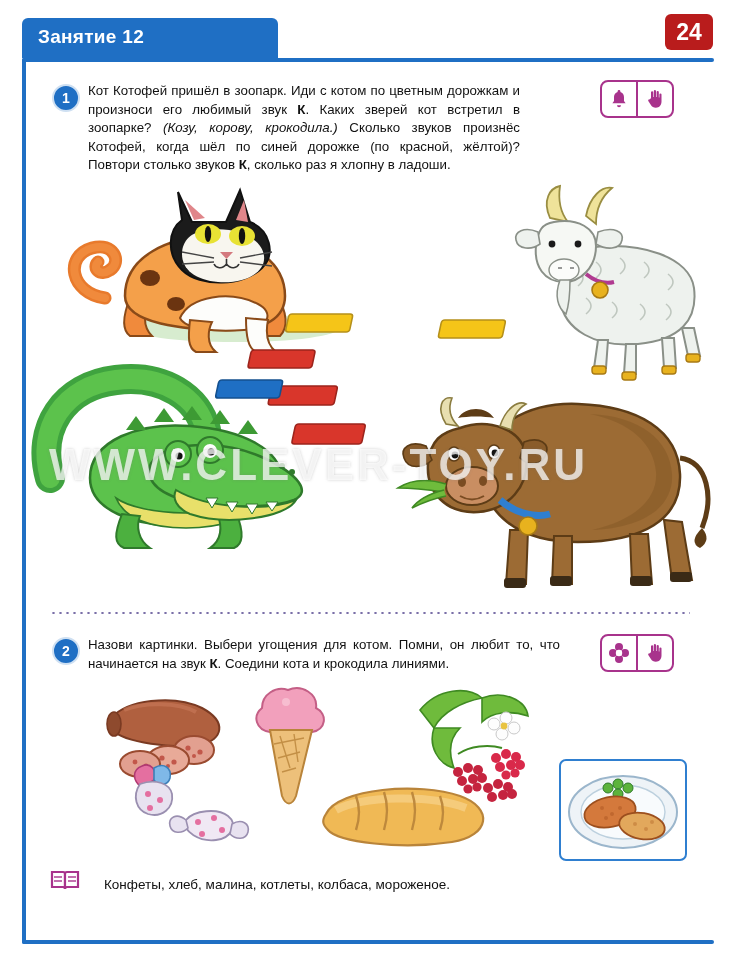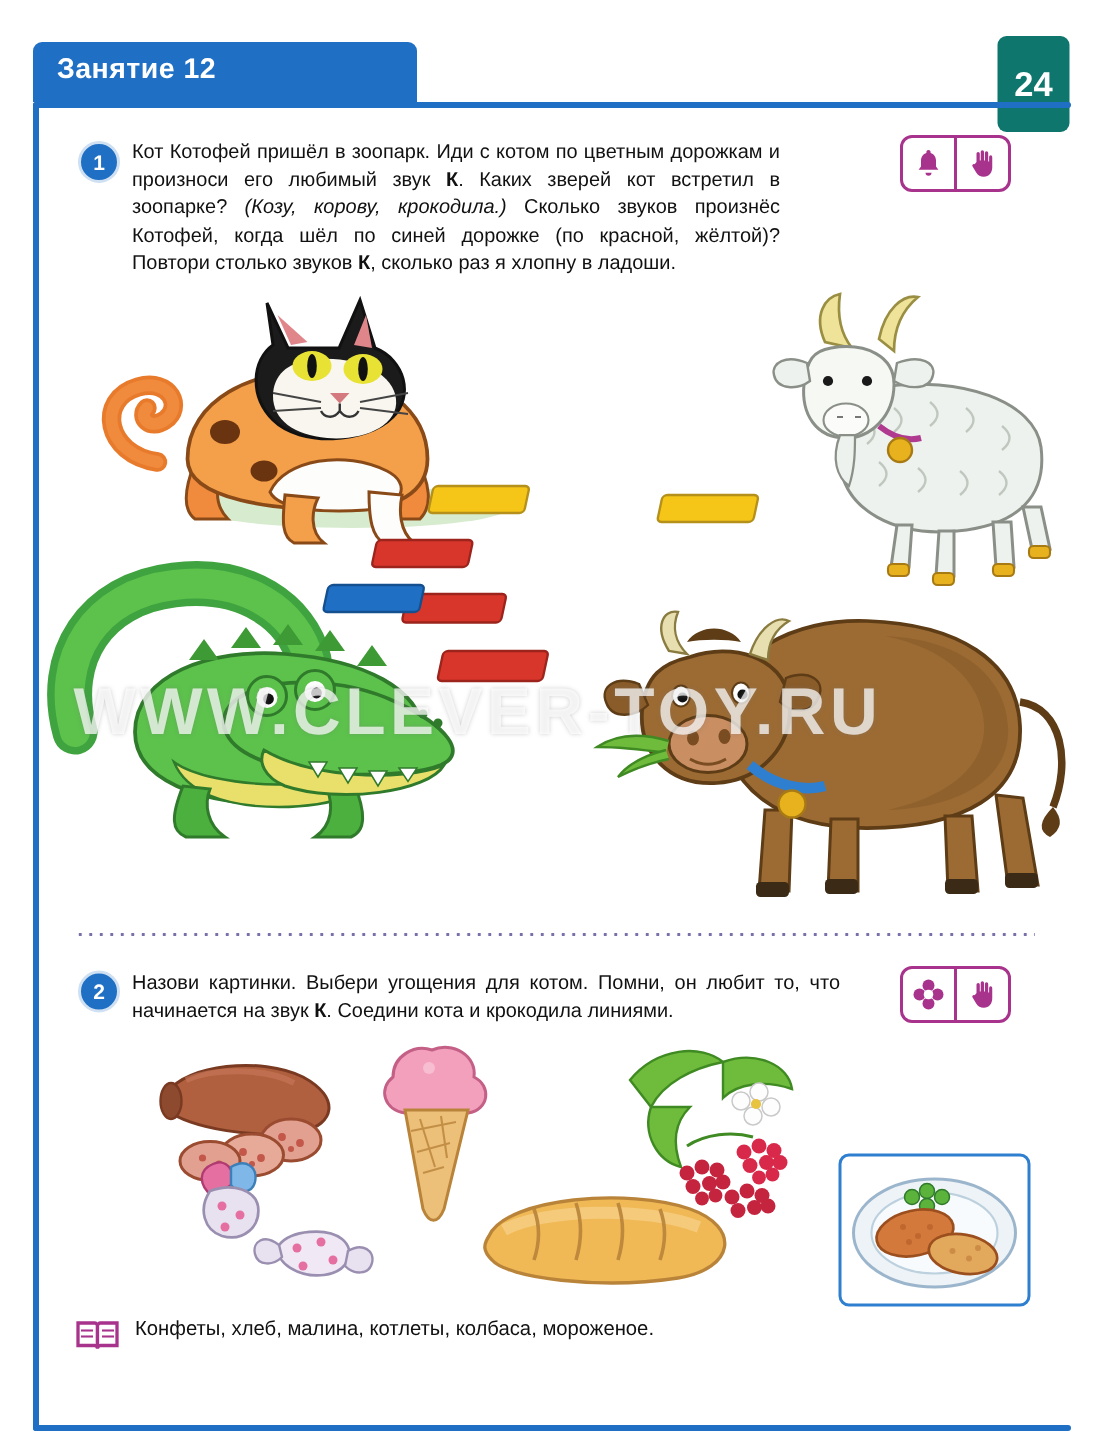--- a/index.html
+++ b/index.html
@@ -6,36 +6,35 @@
   body{
     width:737px;height:960px;
     background:#ffffff;
     font-family:"Liberation Sans", sans-serif;
     position:relative;
     overflow:hidden;
   }
   .page{
     position:absolute;inset:0;
     background:#fff;
-    margin-top:10px;
   }
   
   .header-bar{
     position:absolute;left:22px;top:18px;width:256px;height:40px;
     background:#1f6fc4;
     border-radius:6px 6px 0 0;
   }
   .header-title{
     position:absolute;left:38px;top:26px;
     color:#ffffff;font-size:19px;font-weight:bold;
     letter-spacing:.3px;
   }
   .page-number-box{
-    position:absolute;right:24px;top:14px;width:48px;height:64px;
-    background:#0f766e;border-radius:6px;
+    position:absolute;right:24px;top:14px;width:48px;height:36px;
+    background:#b91c1c;border-radius:6px;
     display:flex;align-items:center;justify-content:center;
   }
   .page-number-box span{color:#fff;font-size:23px;font-weight:bold;}
   .blue-rule{
     position:absolute;left:22px;top:58px;width:692px;height:4px;
     background:#1f6fc4;border-radius:2px;
   }
   .left-rule{
     position:absolute;left:22px;top:58px;width:4px;height:886px;
     background:#1f6fc4;border-radius:2px;
@@ -82,21 +81,21 @@
     text-align:center;font-size:44px;font-weight:bold;
     color:rgba(255,255,255,.72);
     letter-spacing:3px;
     text-shadow:0 0 3px rgba(120,120,120,.35);
     pointer-events:none;
     font-family:"Liberation Sans", sans-serif;
   }
 
   
   .answer-line{
-    position:absolute;left:50px;top:868px;display:flex;align-items:flex-start;gap:10px;
+    position:absolute;left:50px;top:868px;display:flex;align-items:flex-end;gap:24px;
   }
   .answer-text{font-size:13.5px;color:#111;}
 
   .illus{position:absolute;}
   svg{display:block;}
 </style>
 </head>
 <body>
 
 <div class="page">

